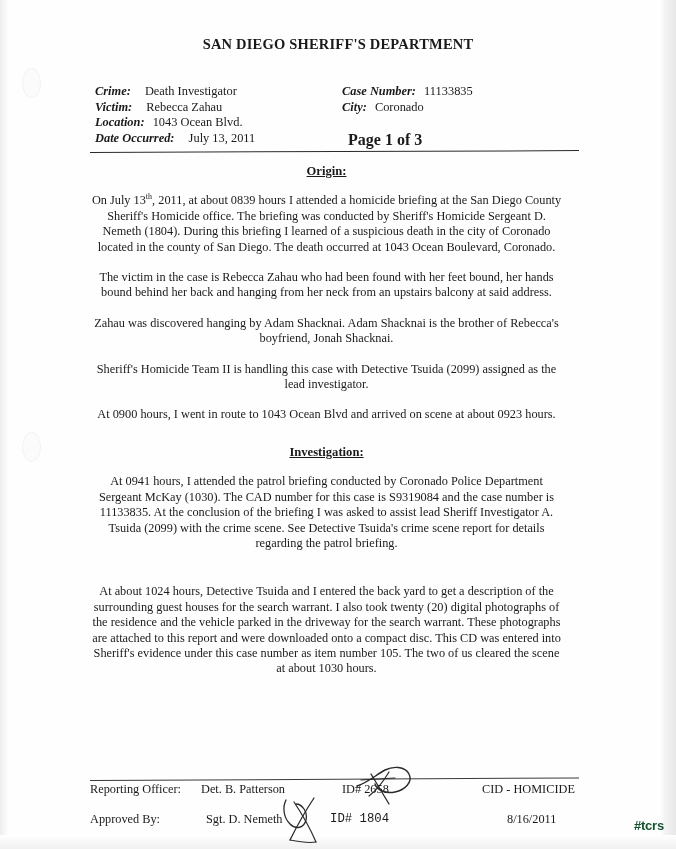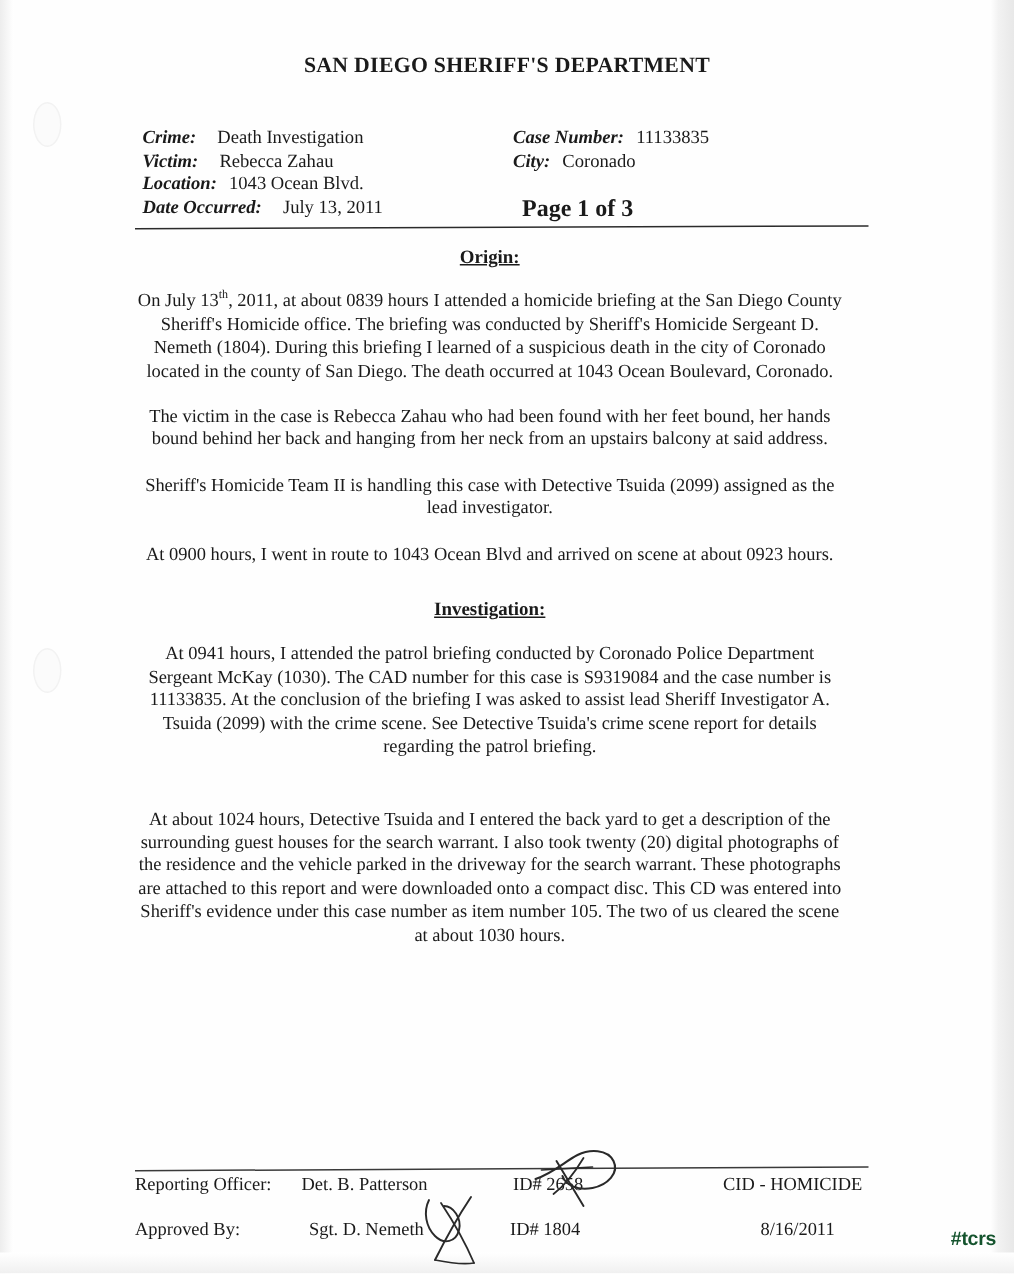--- a/index.html
+++ b/index.html
@@ -141,21 +141,21 @@
   .f-row { position: relative; height: 30px; }
   .f-label { position: absolute; left: 0; top: 0; }
   .f-name  { position: absolute; top: 0; }
   .f-id    { position: absolute; top: 0; }
   .f-right { position: absolute; top: 0; }
 
   .r1 .f-name { left: 111px; }
   .r1 .f-id   { left: 252px; }
   .r1 .f-right{ left: 392px; }
   .r2 .f-name { left: 116px; }
-  .r2 .f-id   { left: 250px; }
+  .r2 .f-id   { left: 240px; font-family: Liberation Mono, monospace; }
   .r2 .f-right{ left: 417px; }
 
   
   .sig {
     position: absolute;
     pointer-events: none;
   }
   .sig-1 { left: 355px; top: 764px; }
   .sig-2 { left: 278px; top: 796px; }
 
@@ -181,21 +181,21 @@
 
   <div class="hole hole-1"></div>
   <div class="hole hole-2"></div>
 
   <div class="doc-title">SAN DIEGO SHERIFF'S DEPARTMENT</div>
 
   <div class="meta">
     <div class="meta-row">
       <span class="meta-left">
         <span class="lbl">Crime:</span>
-        <span class="val" style="margin-left:11px">Death Investigation</span>
+        <span class="val" style="margin-left:11px">Death Investigator</span>
       </span>
       <span class="meta-right">
         <span class="lbl">Case Number:</span>
         <span class="val" style="margin-left:5px">11133835</span>
       </span>
     </div>
     <div class="meta-row">
       <span class="meta-left">
         <span class="lbl">Victim:</span>
         <span class="val" style="margin-left:11px">Rebecca Zahau</span>
@@ -224,20 +224,21 @@
   <div class="rule"></div>
 
   <div class="body-wrap">
 
     <div class="sect-head">Origin:</div>
 
     <p class="para"><span>On July 13</span><sup>th</sup><span>, 2011, at about 0839 hours I attended a homicide briefing at the San Diego County Sheriff's Homicide office.  The briefing was conducted by Sheriff's Homicide Sergeant D. Nemeth (1804).  During this briefing I learned of a suspicious death in the city of Coronado located in the county of San Diego.  The death occurred at 1043 Ocean Boulevard, Coronado.</span></p>
 
     <p class="para">The victim in the case is Rebecca Zahau who had been found with her feet bound, her hands bound behind her back and hanging from her neck from an upstairs balcony at said address.</p>
 
+    <p class="para">Zahau was discovered hanging by Adam Shacknai.  Adam Shacknai is the brother of Rebecca's boyfriend, Jonah Shacknai.</p>
 
     <p class="para">Sheriff's Homicide Team II is handling this case with Detective Tsuida (2099) assigned as the lead investigator.</p>
 
     <p class="para">At 0900 hours, I went in route to 1043 Ocean Blvd and arrived on scene at about 0923 hours.</p>
 
     <div class="sect-head second">Investigation:</div>
 
 
     <p class="para">At 0941 hours, I attended the patrol briefing conducted by Coronado Police Department Sergeant McKay (1030).  The CAD number for this case is S9319084 and the case number is 11133835.  At the conclusion of the briefing I was asked to assist lead Sheriff Investigator A. Tsuida (2099) with the crime scene.  See Detective Tsuida's crime scene report for details regarding the patrol briefing.</p>
 

